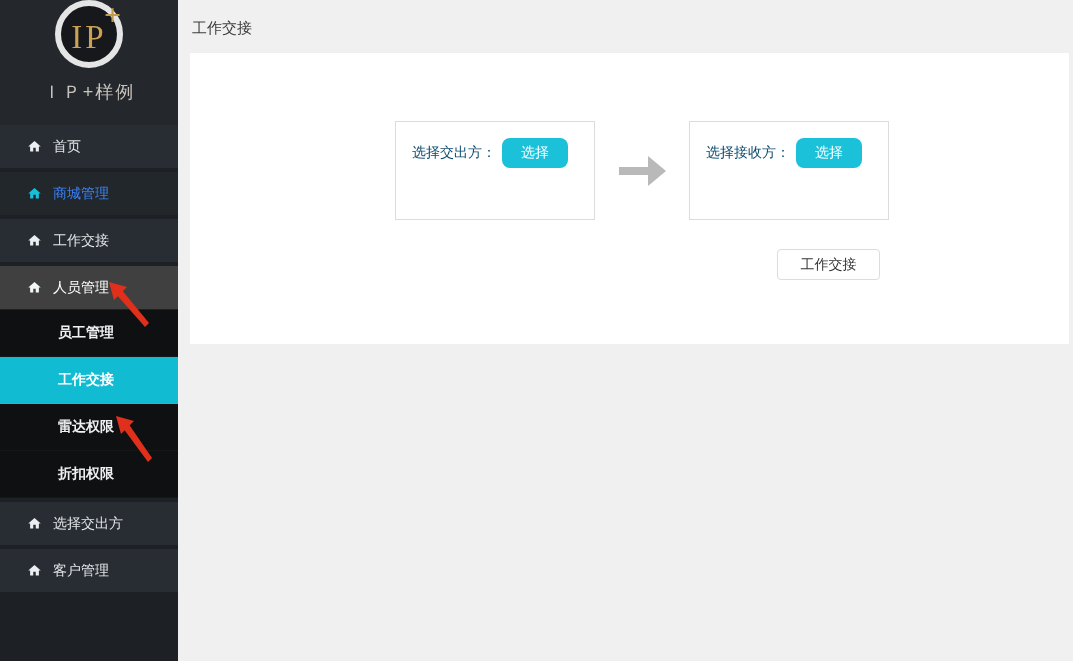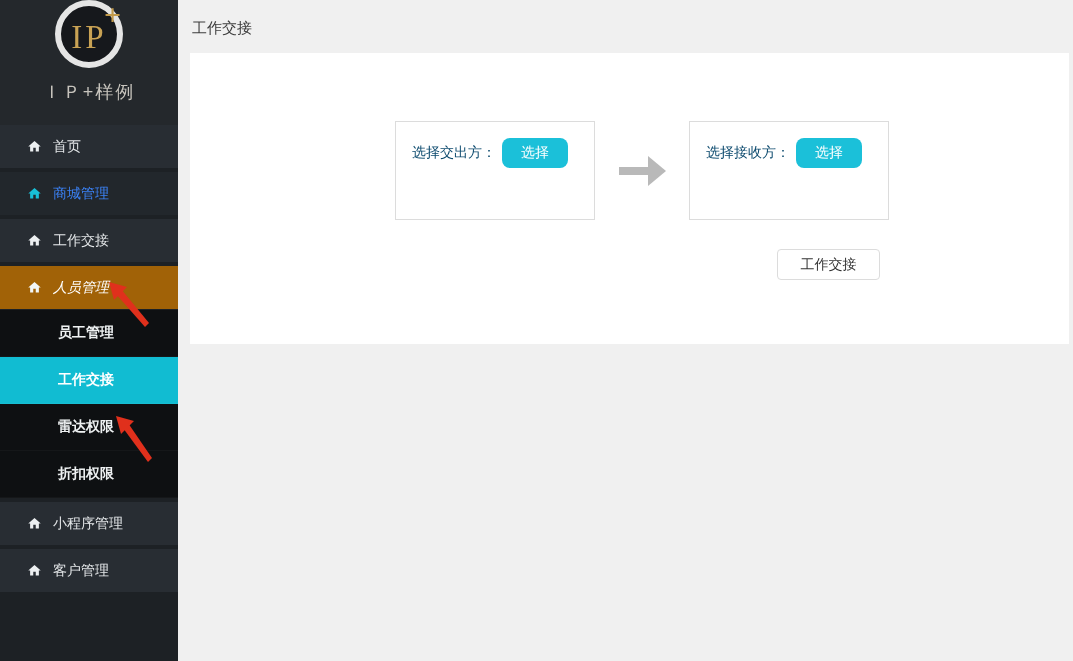--- a/index.html
+++ b/index.html
@@ -22,21 +22,21 @@
 
   .menu { margin-top:0; }
   .nav-item { position:relative; cursor:pointer; }
   .nav-item--top { height:43px; margin-top:4px; background:#282d33;
     display:flex; align-items:center; color:#e3e6e8; font-size:14px; }
   .nav-item--top:first-child { margin-top:0; }
   .nav-item--top .home-icon { width:15px; height:15px; margin-left:27px; color:#eceff1; }
   .nav-item--top .nav-label { margin-left:11px; }
   .nav-item--top.is-accent { background:#22272c; color:#3b82f6; }
   .nav-item--top.is-accent .home-icon { color:#18bfd6; }
-  .nav-item--top.is-selected { background:#a16207; color:#ffffff;font-style:italic; }
+  .nav-item--top.is-selected { background:#404040; color:#ffffff; }
   .nav-item--top.is-selected .home-icon { color:#f2f6f7; }
 
   .submenu { background:#0e1012; }
   .nav-item--sub { height:47px; display:flex; align-items:center;
     color:#eef1f2; font-size:14px; background:#0e1012;
     border-bottom:1px solid rgba(255,255,255,0.03); }
   .nav-item--sub .nav-label { margin-left:58px;font-weight:bold; }
   .nav-item--sub.is-selected { background:#11bcd2; color:#ffffff; }
 
   .red-arrow { position:absolute; pointer-events:none; }
@@ -115,21 +115,21 @@
       </div>
       <div class="nav-item nav-item--sub">
         <span class="nav-label">折扣权限</span>
       </div>
     </div>
 
     <div class="nav-item nav-item--top">
       <svg class="home-icon" viewBox="0 0 24 24" fill="currentColor">
           <path d="M12 3L2 12h3v8h5v-6h4v6h5v-8h3z"></path>
         </svg>
-      <span class="nav-label">小程序管理</span>
+      <span class="nav-label">选择交出方</span>
     </div>
     <div class="nav-item nav-item--top">
       <svg class="home-icon" viewBox="0 0 24 24" fill="currentColor">
           <path d="M12 3L2 12h3v8h5v-6h4v6h5v-8h3z"></path>
         </svg>
       <span class="nav-label">客户管理</span>
     </div>
   </div>
 
   <svg class="red-arrow" style="left:105px; top:278px;" width="50" height="50" viewBox="0 0 50 50">

